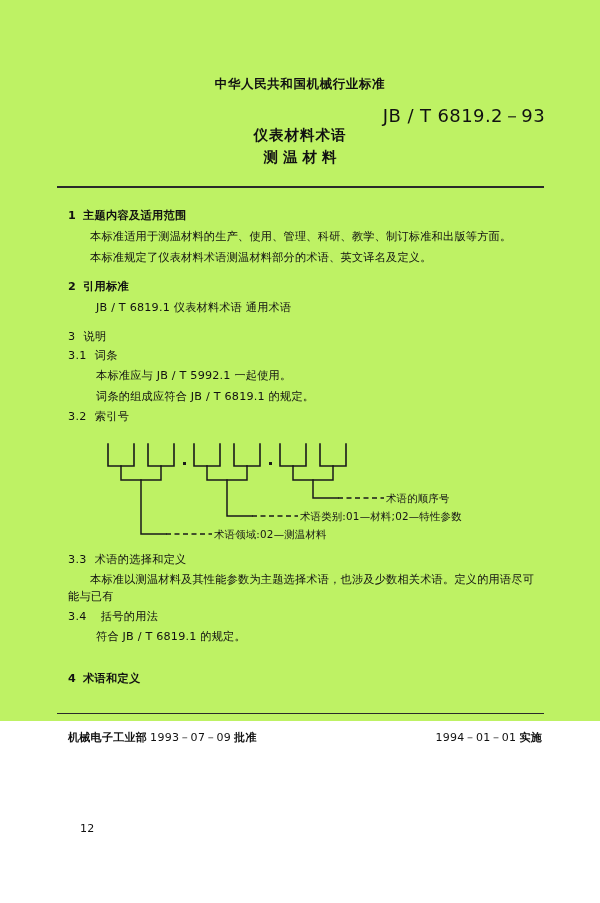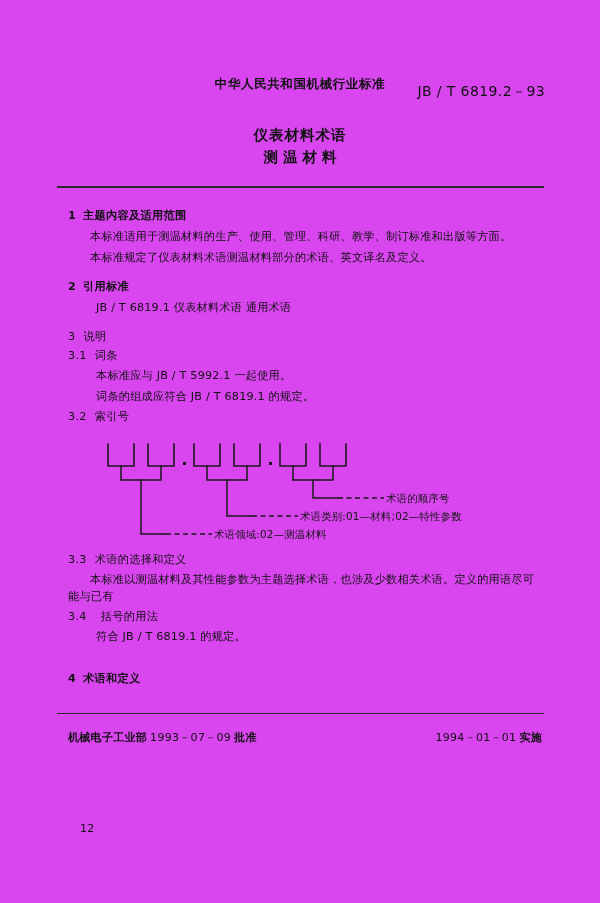--- a/index.html
+++ b/index.html
@@ -13,41 +13,41 @@
     font-family: "DejaVu Sans", "Liberation Sans", sans-serif;
     color: #111111;
     position: relative;
     overflow: hidden;
   }
 
   .page {
     position: absolute;
     left: 0; top: 0;
     width: 600px;
-    height: 903px;
-    background: #d946ef;
+    height: 721px;
+    background: #bef264;
     text-decoration: underline;
   }
 
   
   .std-org {
     position: absolute;
     top: 76px;
     left: 0;
     width: 600px;
     text-align: center;
     font-size: 12.5px;
     font-weight: bold;
     letter-spacing: 0.6px;
   }
   .std-number {
     position: absolute;
-    top: 83px;
+    top: 104px;
     right: 55px;
-    font-size: 14px;
+    font-size: 18px;
     letter-spacing: 0.4px;
     white-space: nowrap;
   }
   .title-main {
     position: absolute;
     top: 126px;
     left: 0;
     width: 600px;
     text-align: center;
     font-size: 14.5px;

